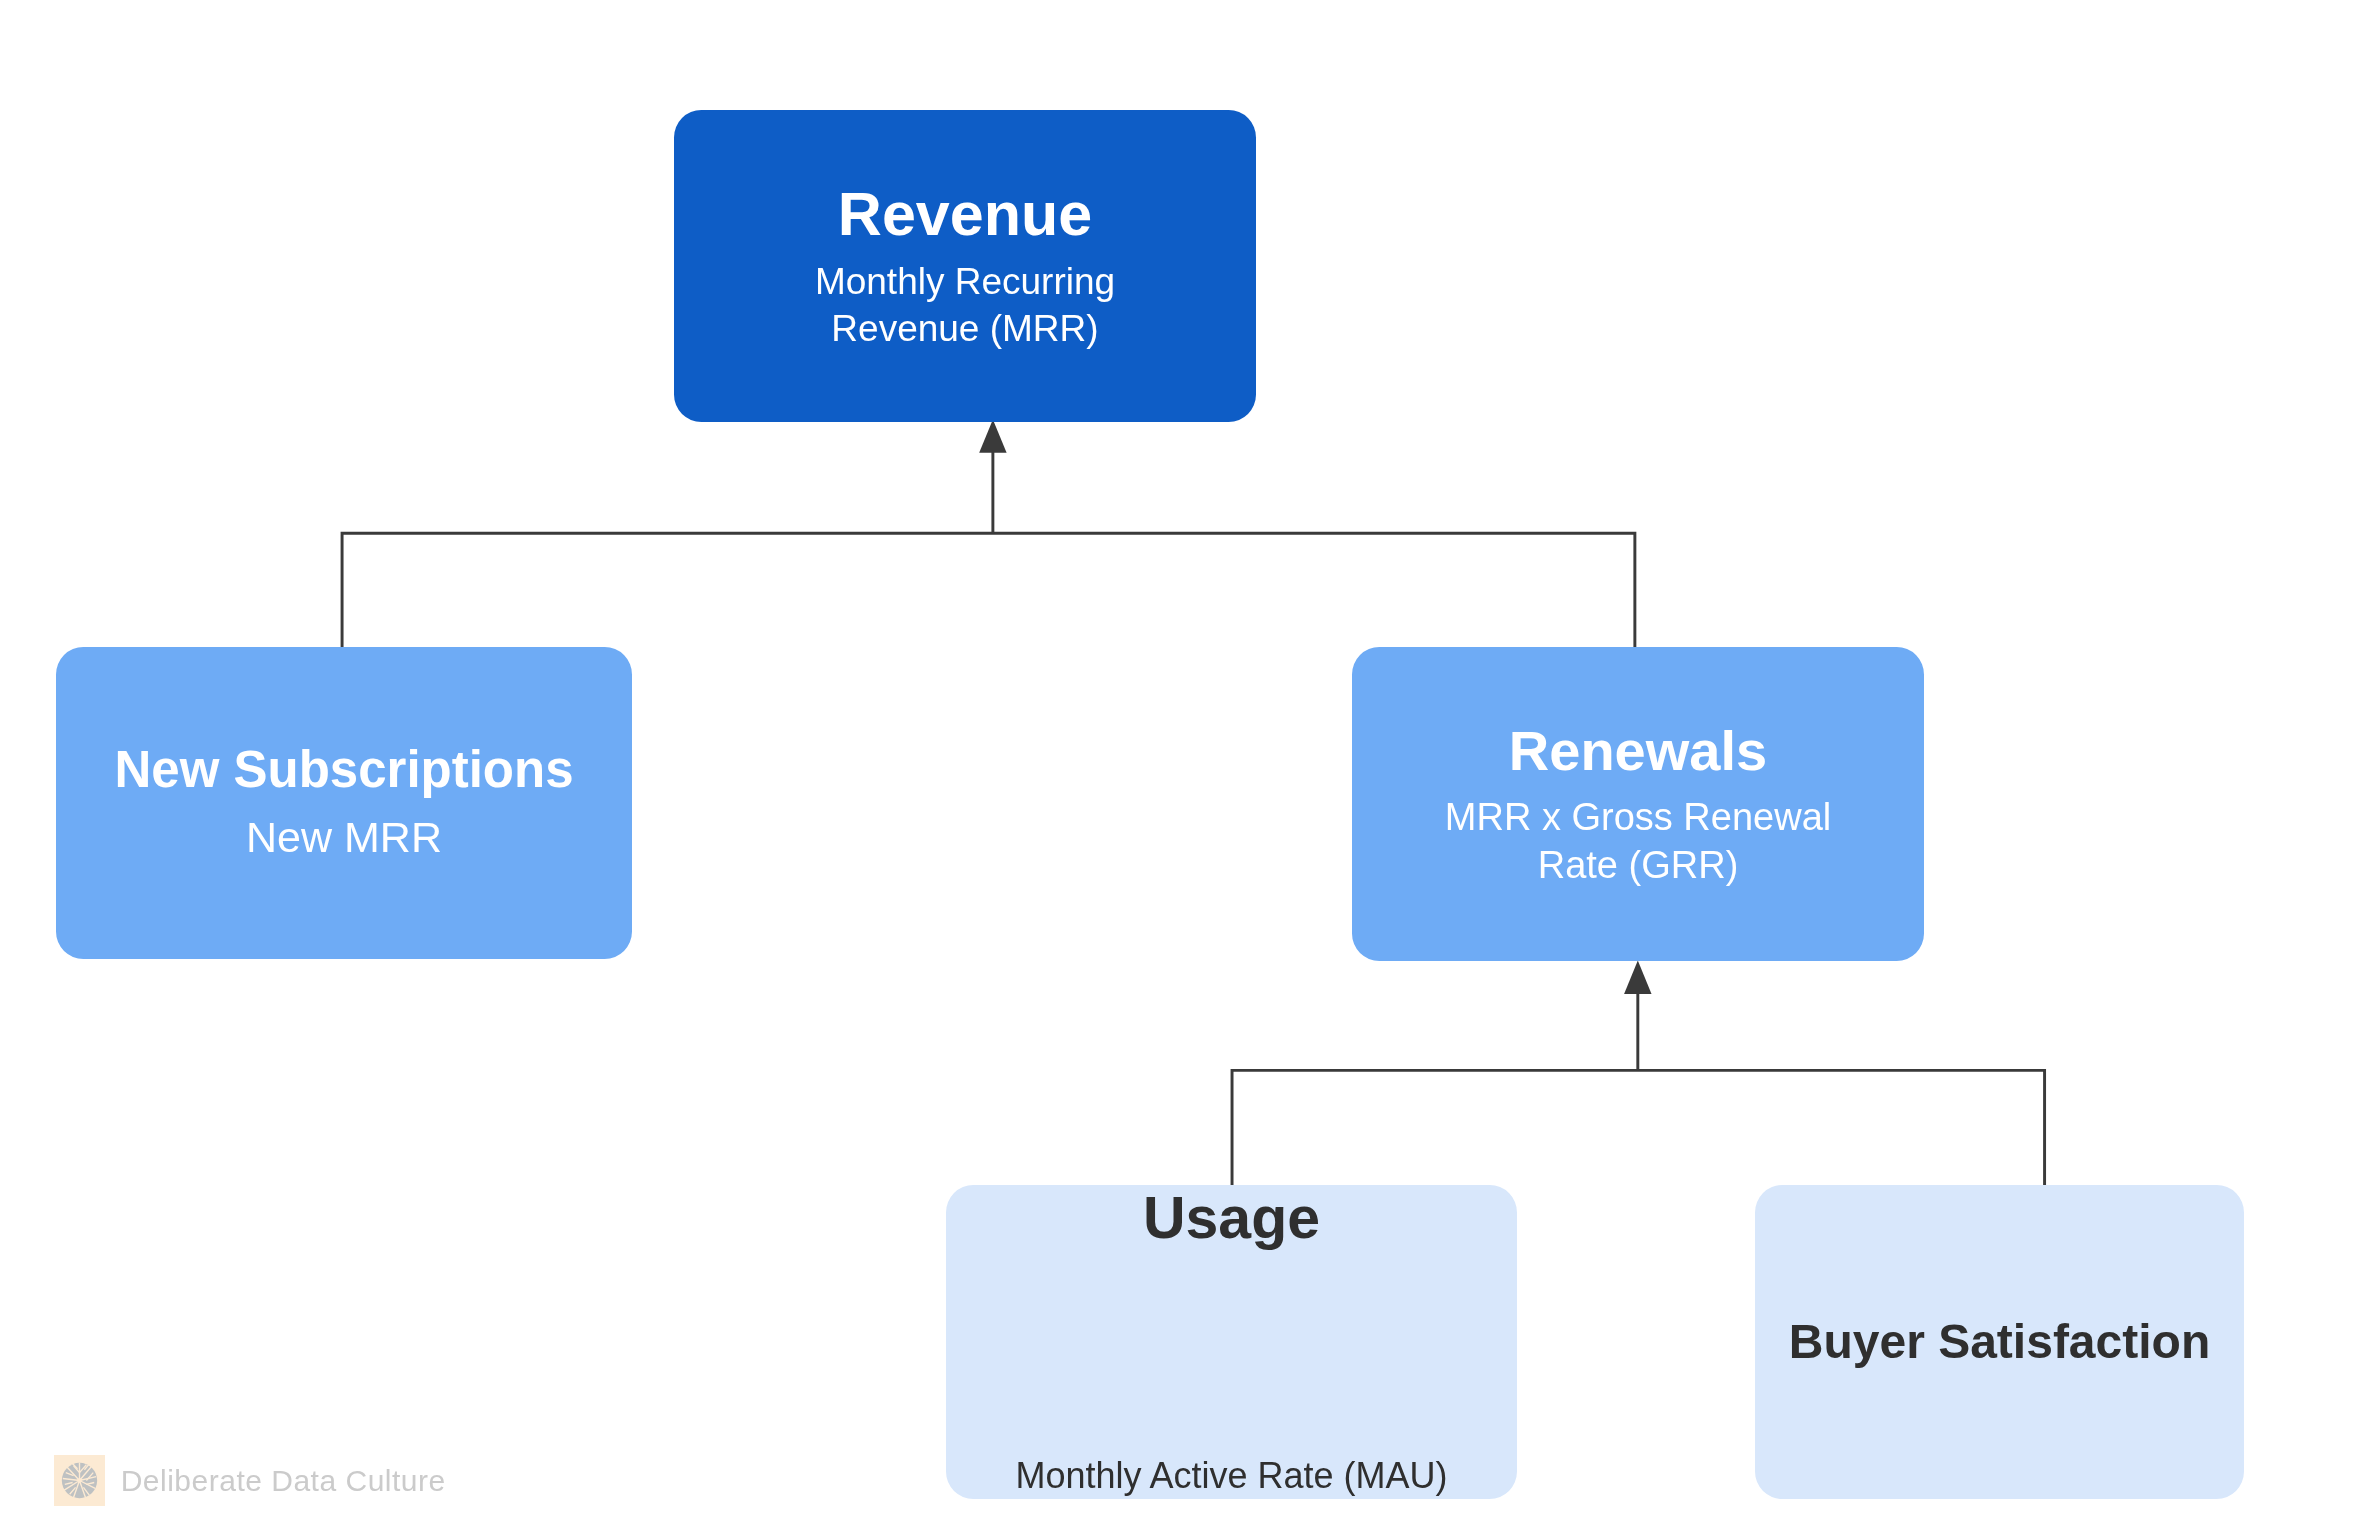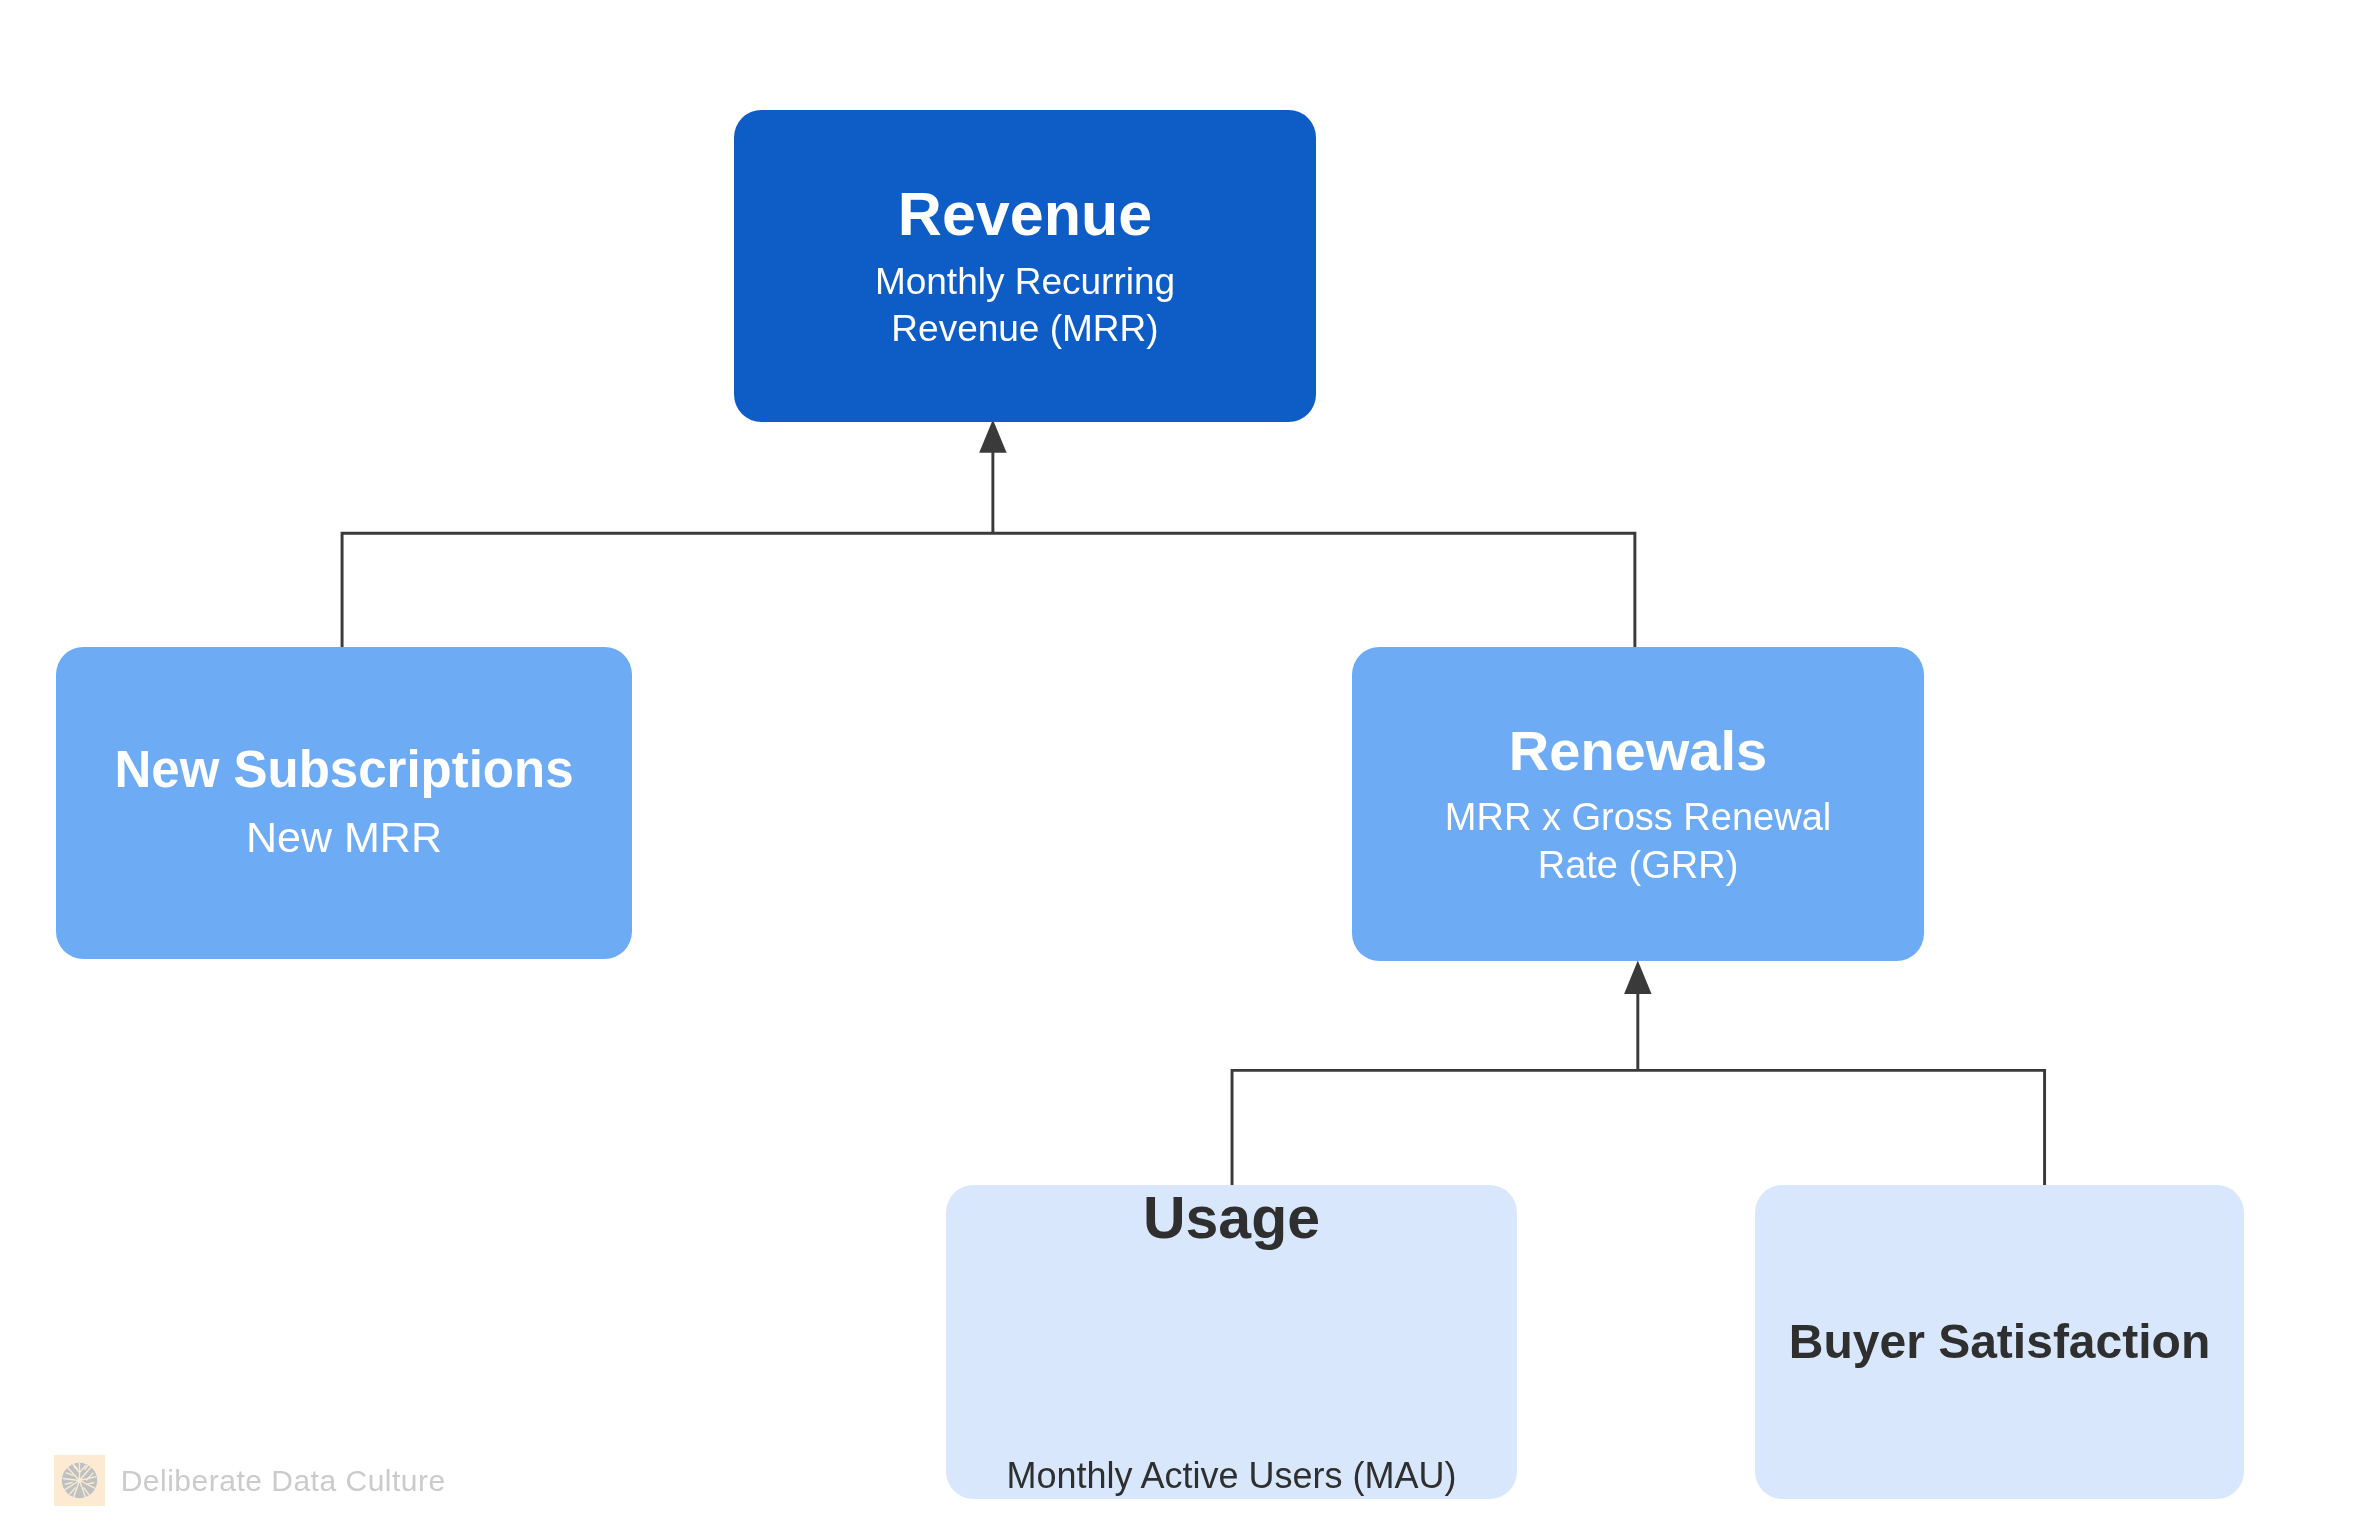--- a/index.html
+++ b/index.html
@@ -35,21 +35,21 @@
     font-weight: 700;
     line-height: 1.15;
   }
   .node .subtitle {
     line-height: 1.27;
     margin-top: 9.8px;
   }
 
   
   .node.revenue {
-    left: 734px; top: 110px; width: 582px; height: 312px;
+    left: 674px; top: 110px; width: 582px; height: 312px;
     background: #0e5dc6; color: #ffffff;
   }
   .node.revenue .title { font-size: 61px; }
   .node.revenue .subtitle { font-size: 37px; max-width: 343px; }
 
   
   .node.new-subscriptions {
     left: 56px; top: 647px; width: 576px; height: 312px;
     background: #6eabf5; color: #ffffff;
   }
@@ -127,21 +127,21 @@
     <div class="subtitle">New MRR</div>
   </div>
 
   <div class="node renewals">
     <div class="title">Renewals</div>
     <div class="subtitle">MRR x Gross Renewal Rate (GRR)</div>
   </div>
 
   <div class="node usage">
     <div class="title">Usage</div>
-    <div class="subtitle">Monthly Active Users (MAU)</div>
+    <div class="subtitle">Monthly Active Rate (MAU)</div>
   </div>
 
   <div class="node buyer-satisfaction">
     <div class="title">Buyer Satisfaction</div>
   </div>
 
   <div class="watermark">
     <span class="wm-icon">
       <svg width="51" height="51" viewBox="0 0 52 52" xmlns="http://www.w3.org/2000/svg" aria-hidden="true">
         <g stroke="#b7bcc0" fill="none" stroke-width="1.6">

